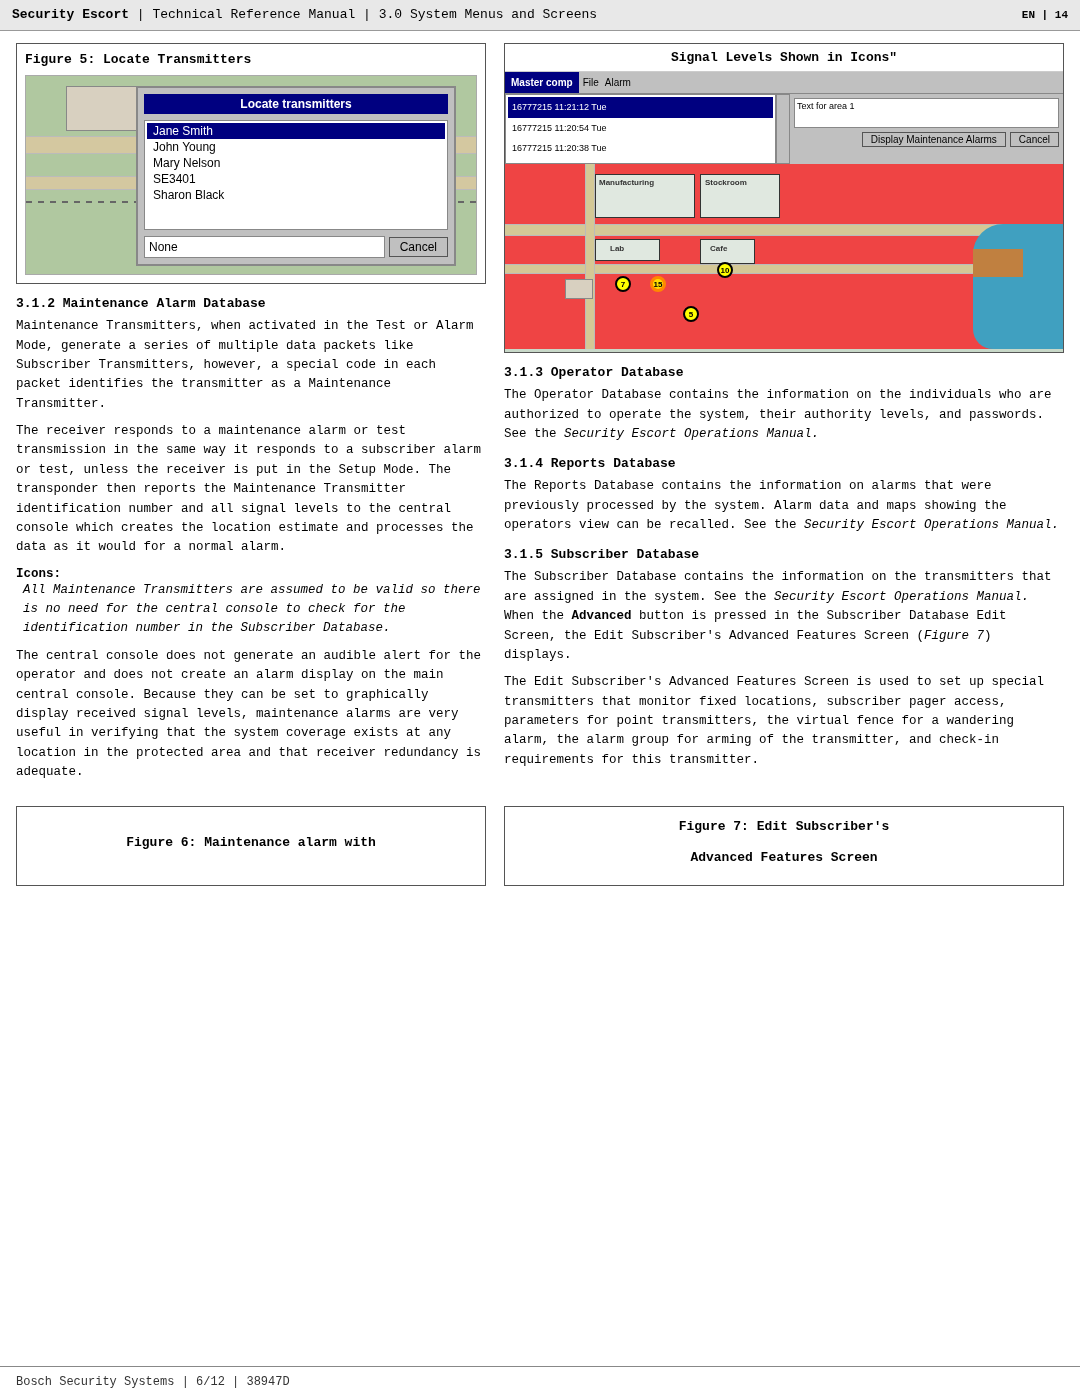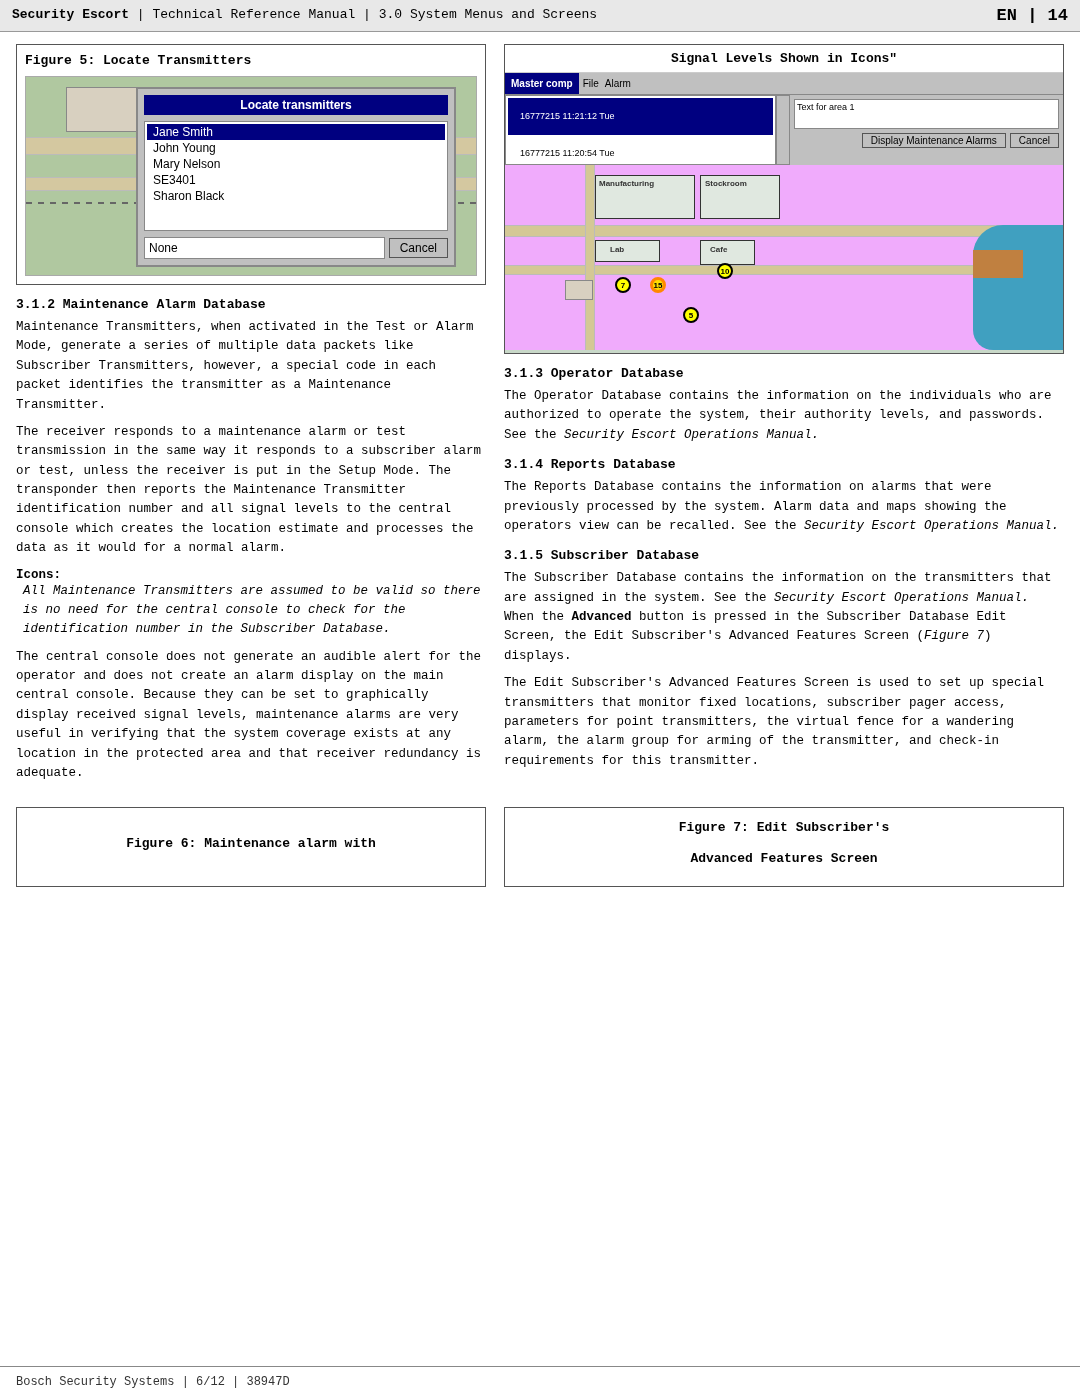--- a/index.html
+++ b/index.html
@@ -21,21 +21,21 @@
       border-bottom: 1px solid #999;
       padding: 6px 12px;
     }
     .header-left {
       font-size: 13px;
       line-height: 1.4;
     }
     .header-title-bold { font-weight: bold; }
     .header-right {
       font-weight: bold;
-      font-size: 17px;
+      font-size: 11px;
       white-space: nowrap;
       display: flex;
       align-items: center;
     }
 
     
     .main-content {
       display: flex;
       padding: 12px 16px;
       gap: 18px;
@@ -177,21 +177,21 @@
       height: 70px;
     }
     .map-log-list {
       flex: 1;
       background: #fff;
       border: 1px solid #888;
       padding: 2px;
       font-size: 9px;
       overflow: hidden;
     }
-    .map-log-entry { padding: 12px; line-height: 1.4; }
+    .map-log-entry { padding: 4px; line-height: 1.4; }
     .map-log-entry.selected { background: #000080; color: #fff; }
     .map-log-scroll {
       width: 14px;
       background: #c0c0c0;
       border: 1px solid #888;
     }
     .map-log-right {
       flex: 1;
       background: #c0c0c0;
       padding: 4px;
@@ -214,21 +214,21 @@
     .map-btn {
       padding: 1px 8px;
       background: #c0c0c0;
       border: 1px solid #555;
       font-size: 10px;
       cursor: pointer;
     }
     .map-canvas {
       position: relative;
       height: 185px;
-      background: #f0abfc;
+      background: #ef4444;
       overflow: hidden;
     }
 
     
     .floor-rect {
       position: absolute;
       border: 1px solid #333;
       background: #e0e8e0;
     }
     .floor-label {

